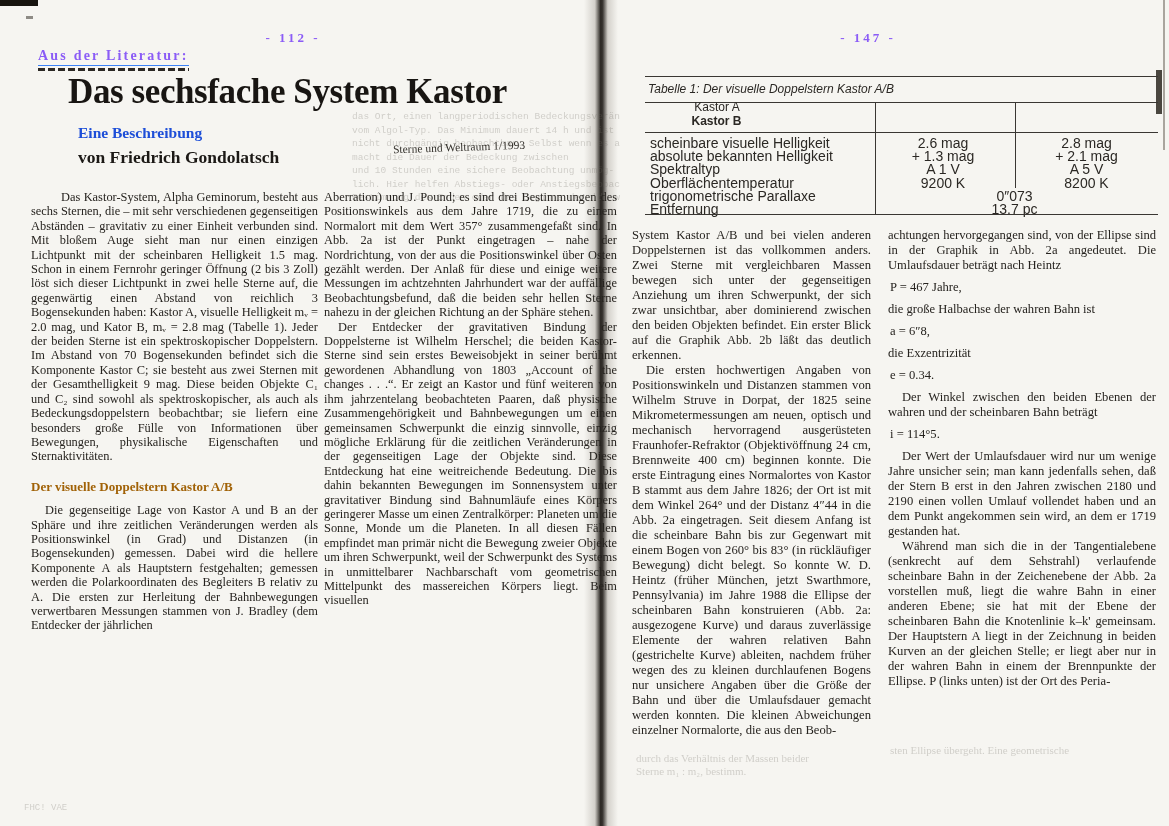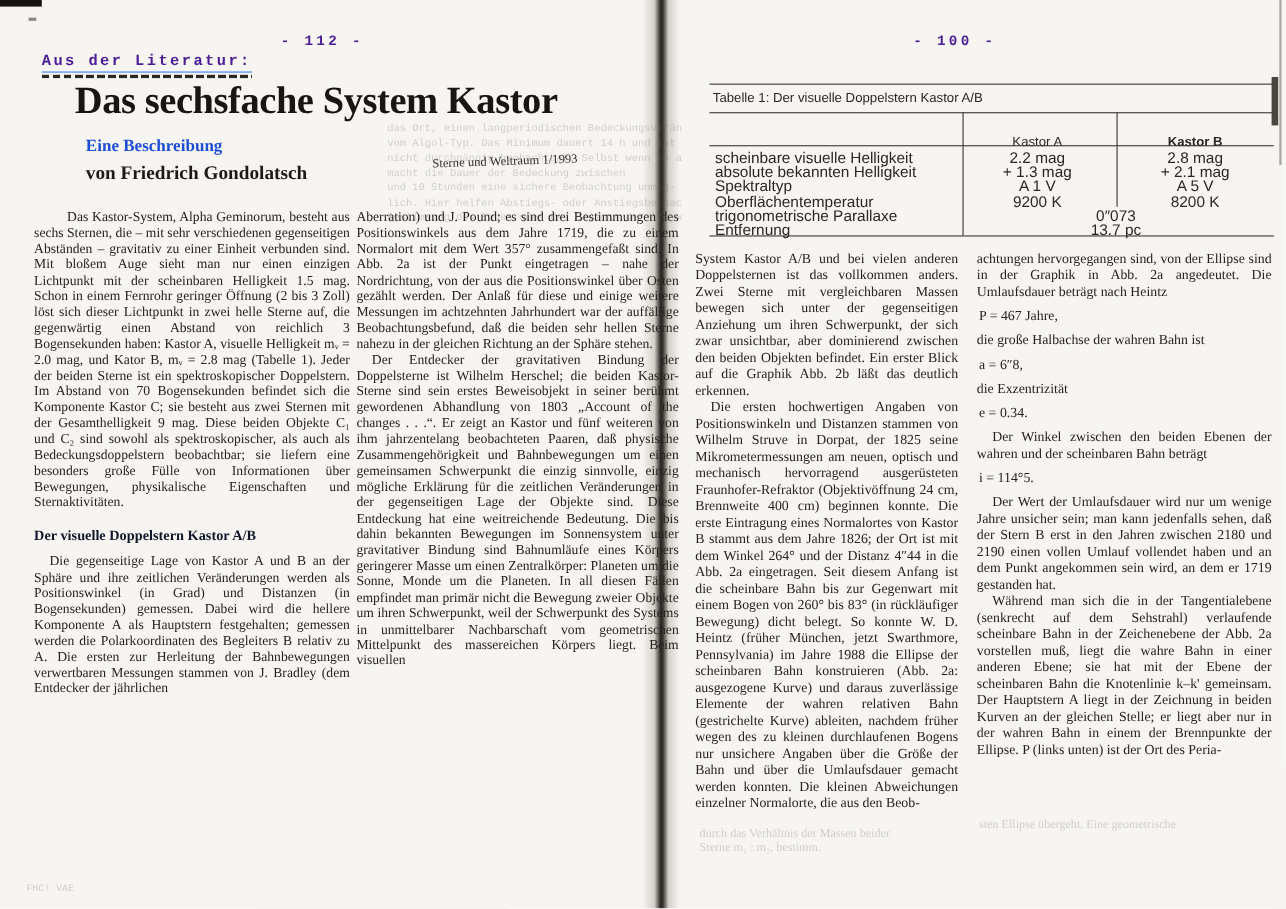--- a/index.html
+++ b/index.html
@@ -5,21 +5,21 @@
   * { margin:0; padding:0; box-sizing:border-box; }
   html,body { width:1169px; height:826px; }
   body { font-family:"Liberation Serif", serif; color:#26231f; }
 
   .scan {
     position:relative; width:1169px; height:826px;
     background:#f6f5f1; overflow:hidden;
   }
 
   
-  .tw { font-family:Liberation Mono, monospace; color:#4c1d95; }
+  .tw { font-family:Liberation Serif, serif; color:#8b5cf6; }
   .pagenum { position:absolute; font-size:13px; letter-spacing:3px; font-weight:bold; }
   .pagenum-left  { left:233px; top:30px; width:120px; text-align:center; }
   .pagenum-right { left:808px; top:30px; width:120px; text-align:center; }
 
   .kicker-wrap { position:absolute; left:38px; top:46px; }
   .kicker { font-size:14px; font-weight:bold; letter-spacing:2.2px;
             border-bottom:1px solid #3b82f6; padding-bottom:1px; display:inline-block; }
   .kicker-dashes { height:3px; margin-top:2px;
     background:repeating-linear-gradient(90deg,#2b2824 0 7px, transparent 7px 10px); }
 
@@ -35,33 +35,33 @@
   .col { position:absolute; text-align:justify; }
   .col p { text-align:justify; }
   .lp-col { font-size:12.4px; line-height:14.4px; }
   .rp-col { font-size:12.6px; line-height:15px; }
   .lp-col1 { left:31px;  top:190px; width:287px; height:600px; }
   .lp-col2 { left:324px; top:190px; width:293px; height:600px; }
   .rp-col1 { left:632px; top:228px; width:239px; height:580px; }
   .rp-col2 { left:888px; top:228px; width:268px; height:580px; }
   p.ind    { text-indent:14px; }
   p.ind-lg { text-indent:30px; }
-  .subhead { font-size:13px; font-weight:bold; margin:16px 0 9px 0; color:#0f172a; }
+  .subhead { font-size:13px; font-weight:bold; margin:16px 0 9px 0; color:#a16207; }
   .formula { margin:7px 0 7px 2px; text-align:left; }
 
   
   .tablewrap { position:absolute; left:645px; top:76px; width:513px; height:141px;
                font-family:"Liberation Sans", sans-serif; color:#2b2824; }
   .t-rule { position:absolute; left:0; width:513px; height:0; border-top:1.4px solid #3a3733; }
   .t-rule.r-top    { top:0; }
   .t-rule.r-cap    { top:26px; }
   .t-rule.r-head   { top:56px; }
   .t-rule.r-bottom { top:138px; }
-  .t-caption { position:absolute; left:3px; top:6px; font-size:12px; }
-  .t-head { position:absolute; top:46px; left:0; width:513px; display:flex; font-size:12px; }
+  .t-caption { position:absolute; left:3px; top:6px; font-size:12px; font-style:italic; }
+  .t-head { position:absolute; top:24px; left:0; width:513px; display:flex; font-size:12px;flex-direction:column; }
   .t-head .h-spacer { width:226px; }
   .t-head .h-a { width:144px; text-align:center; }
   .t-head .h-b { width:143px; text-align:center;font-weight:bold; }
   .t-body { position:absolute; top:61px; left:0; width:513px; font-size:14px; }
   .t-row { display:flex; height:13.2px; line-height:13.2px; }
   .t-label { width:226px; padding-left:5px; }
   .t-a { width:144px; text-align:center; }
   .t-b { width:143px; text-align:center; }
   .t-span { width:287px; text-align:center; }
   .t-vline { position:absolute; width:0; border-left:1.2px solid #3a3733; }
@@ -135,36 +135,36 @@
       <h3 class="subhead">Der visuelle Doppelstern Kastor A/B</h3>
       <p class="ind">Die gegenseitige Lage von Kastor A und B an der Sphäre und ihre zeitlichen Veränderungen werden als Positionswinkel (in Grad) und Distanzen (in Bogensekunden) gemessen. Dabei wird die hellere Komponente A als Hauptstern festgehalten; gemessen werden die Polarkoordinaten des Begleiters B relativ zu A. Die ersten zur Herleitung der Bahnbewegungen verwertbaren Messungen stammen von J. Bradley (dem Entdecker der jährlichen</p>
     </div>
     <div class="col lp-col lp-col2">
       <p>Aberration) und J. Pound; es sind drei Bestimmungen des Positionswinkels aus dem Jahre 1719, die zu einem Normalort mit dem Wert 357° zusammengefaßt sind. In Abb. 2a ist der Punkt eingetragen – nahe der Nordrichtung, von der aus die Positionswinkel über Osten gezählt werden. Der Anlaß für diese und einige weitere Messungen im achtzehnten Jahrhundert war der auffällige Beobachtungsbefund, daß die beiden sehr hellen Sterne nahezu in der gleichen Richtung an der Sphäre stehen.</p>
       <p class="ind">Der Entdecker der gravitativen Bindung der Doppelsterne ist Wilhelm Herschel; die beiden Kastor-Sterne sind sein erstes Beweisobjekt in seiner berühmt gewordenen Abhandlung von 1803 „Account of the changes . . .“. Er zeigt an Kastor und fünf weiteren von ihm jahrzentelang beobachteten Paaren, daß physische Zusammengehörigkeit und Bahnbewegungen um einen gemeinsamen Schwerpunkt die einzig sinnvolle, einzig mögliche Erklärung für die zeitlichen Veränderungen in der gegenseitigen Lage der Objekte sind. Diese Entdeckung hat eine weitreichende Bedeutung. Die bis dahin bekannten Bewegungen im Sonnensystem unter gravitativer Bindung sind Bahnumläufe eines Körpers geringerer Masse um einen Zentralkörper: Planeten um die Sonne, Monde um die Planeten. In all diesen Fällen empfindet man primär nicht die Bewegung zweier Objekte um ihren Schwerpunkt, weil der Schwerpunkt des Systems in unmittelbarer Nachbarschaft vom geometrischen Mittelpunkt des massereichen Körpers liegt. Beim visuellen</p>
     </div>
   </div>
 
   <div>
-    <div class="tw pagenum pagenum-right">- 100 -</div>
+    <div class="tw pagenum pagenum-right">- 147 -</div>
 
     <div class="tablewrap">
       <div class="t-rule r-top"></div>
       <div class="t-caption">Tabelle 1: Der visuelle Doppelstern Kastor A/B</div>
       <div class="t-rule r-cap"></div>
       <div class="t-head">
         <div class="h-spacer"></div>
         <div class="h-a">Kastor A</div>
         <div class="h-b">Kastor B</div>
       </div>
       <div class="t-rule r-head"></div>
       <div class="t-body">
         <div class="t-row">
           <div class="t-label">scheinbare visuelle Helligkeit</div>
-          <div class="t-a">2.2 mag</div>
+          <div class="t-a">2.6 mag</div>
           <div class="t-b">2.8 mag</div>
         </div>
         <div class="t-row">
           <div class="t-label">absolute bekannten Helligkeit</div>
           <div class="t-a">+ 1.3 mag</div>
           <div class="t-b">+ 2.1 mag</div>
         </div>
         <div class="t-row">
           <div class="t-label">Spektraltyp</div>
           <div class="t-a">A 1 V</div>

